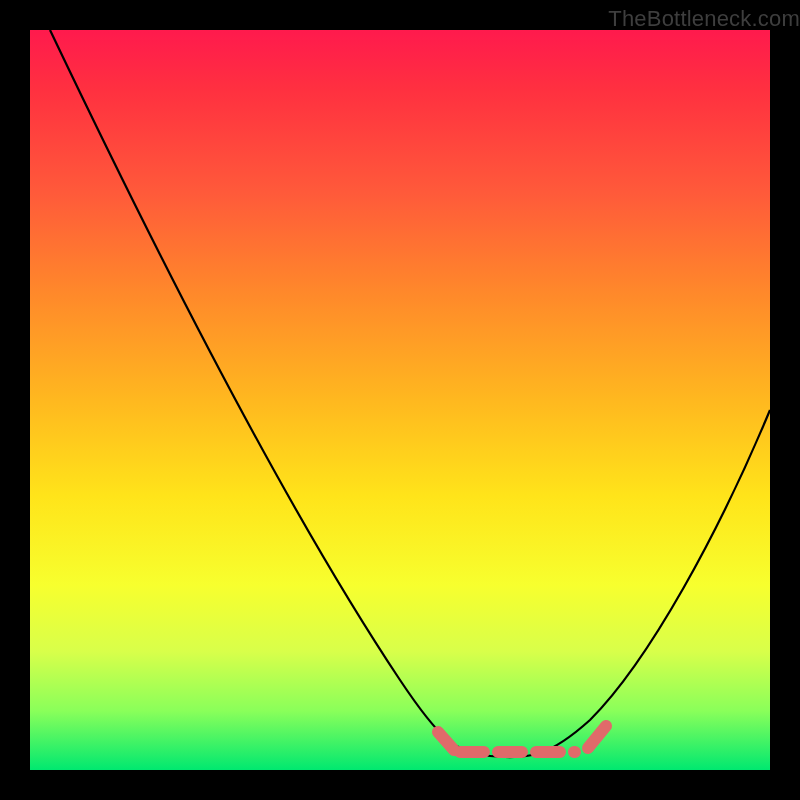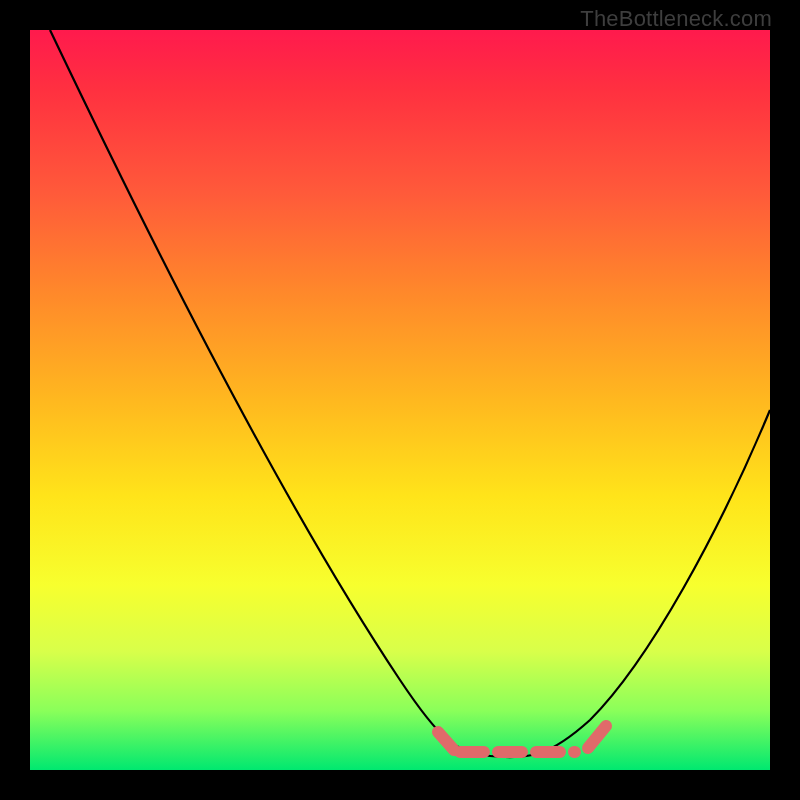--- a/index.html
+++ b/index.html
@@ -33,21 +33,21 @@
       #ffe41a 63%,
       #f7ff2e 75%,
       #d8ff4a 84%,
       #8aff5a 92%,
       #00e870 100%
     );
   }
   .watermark {
     position: absolute;
     top: 6px;
-    right: 28px;
+    right: 0;
     color: #3e3e3e;
     font-size: 22px;
     font-weight: 500;
     letter-spacing: 0.2px;
     user-select: none;
   }
   svg.curve {
     position: absolute;
     inset: 0;
     width: 740px;

